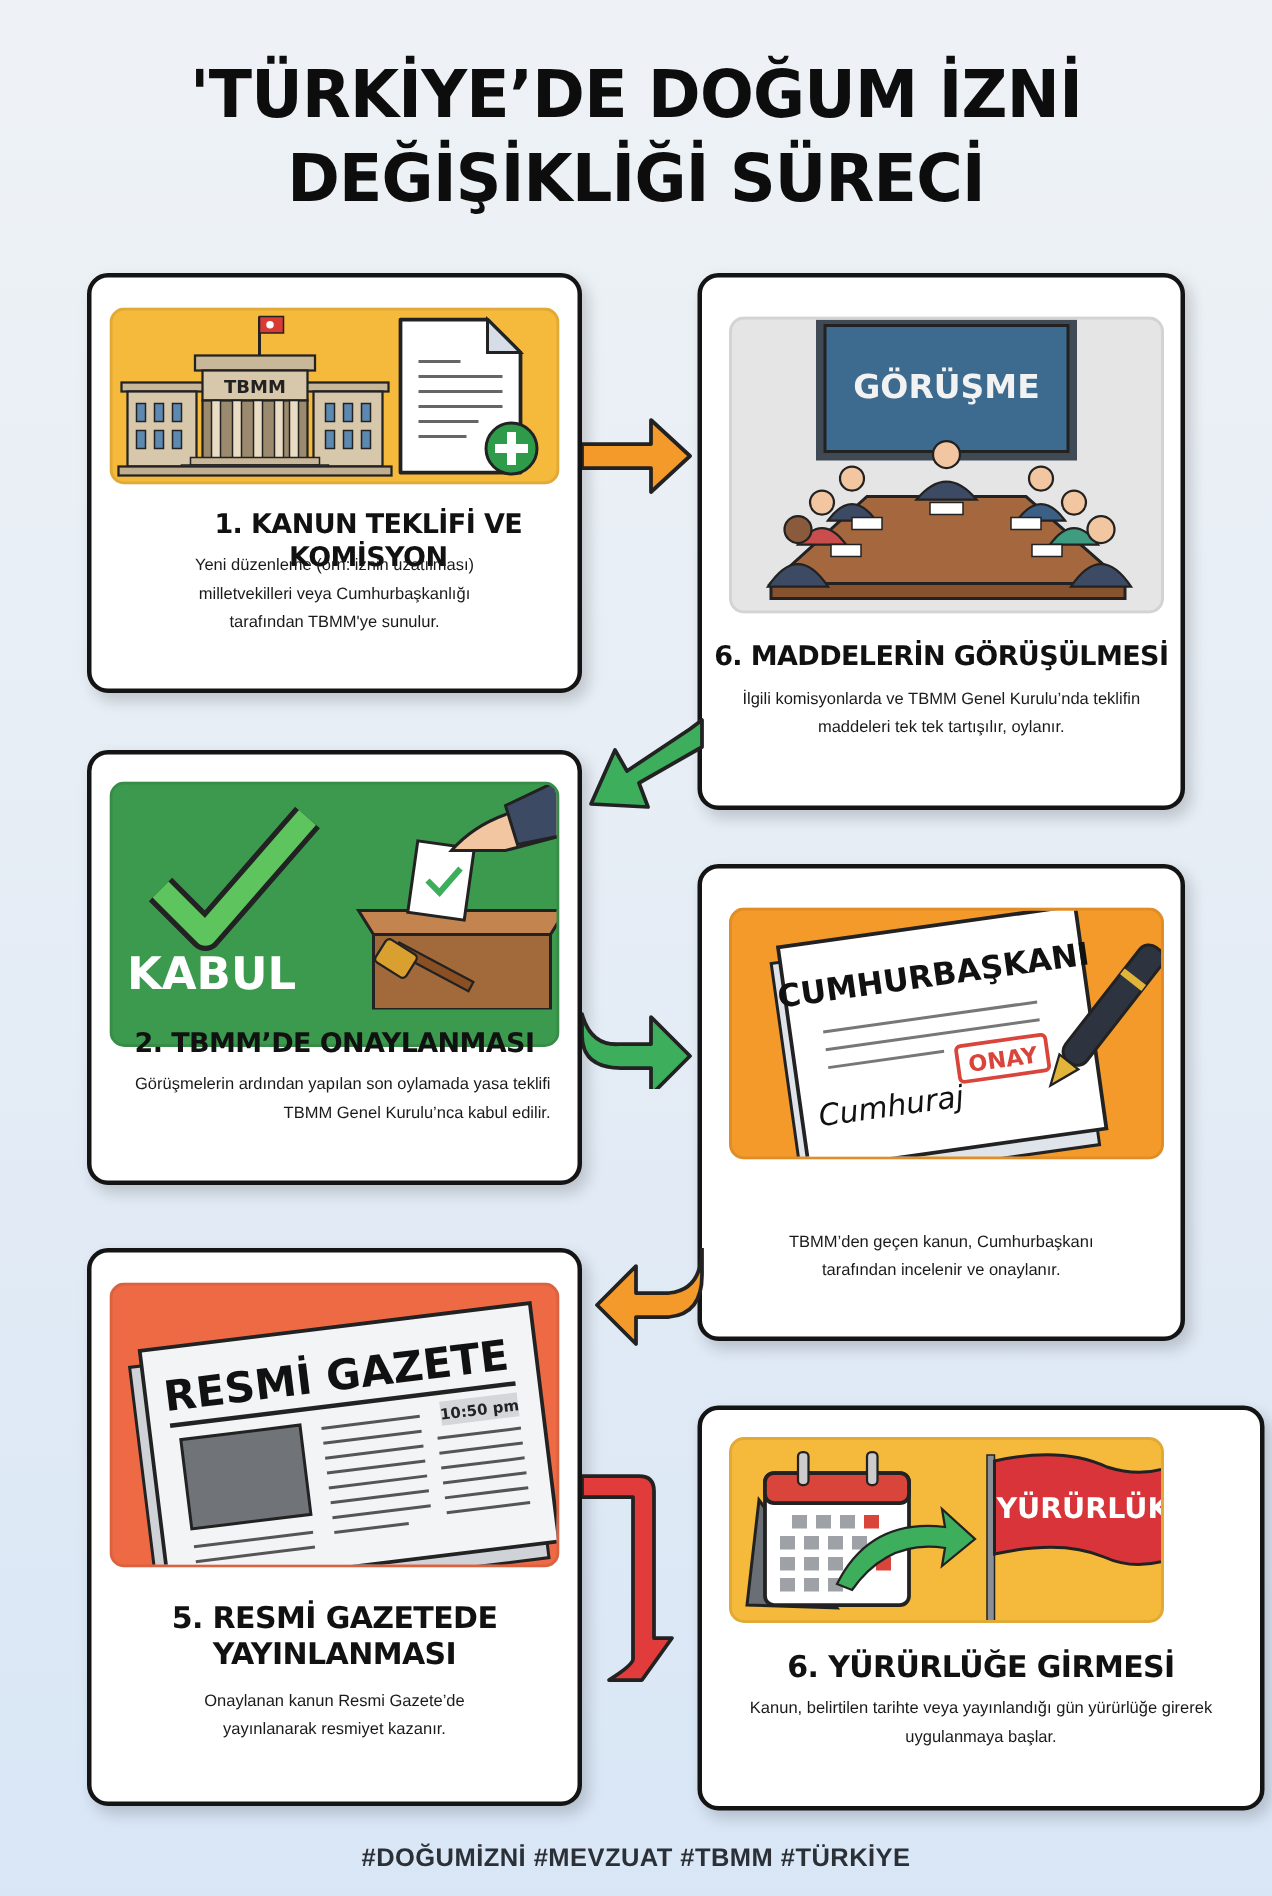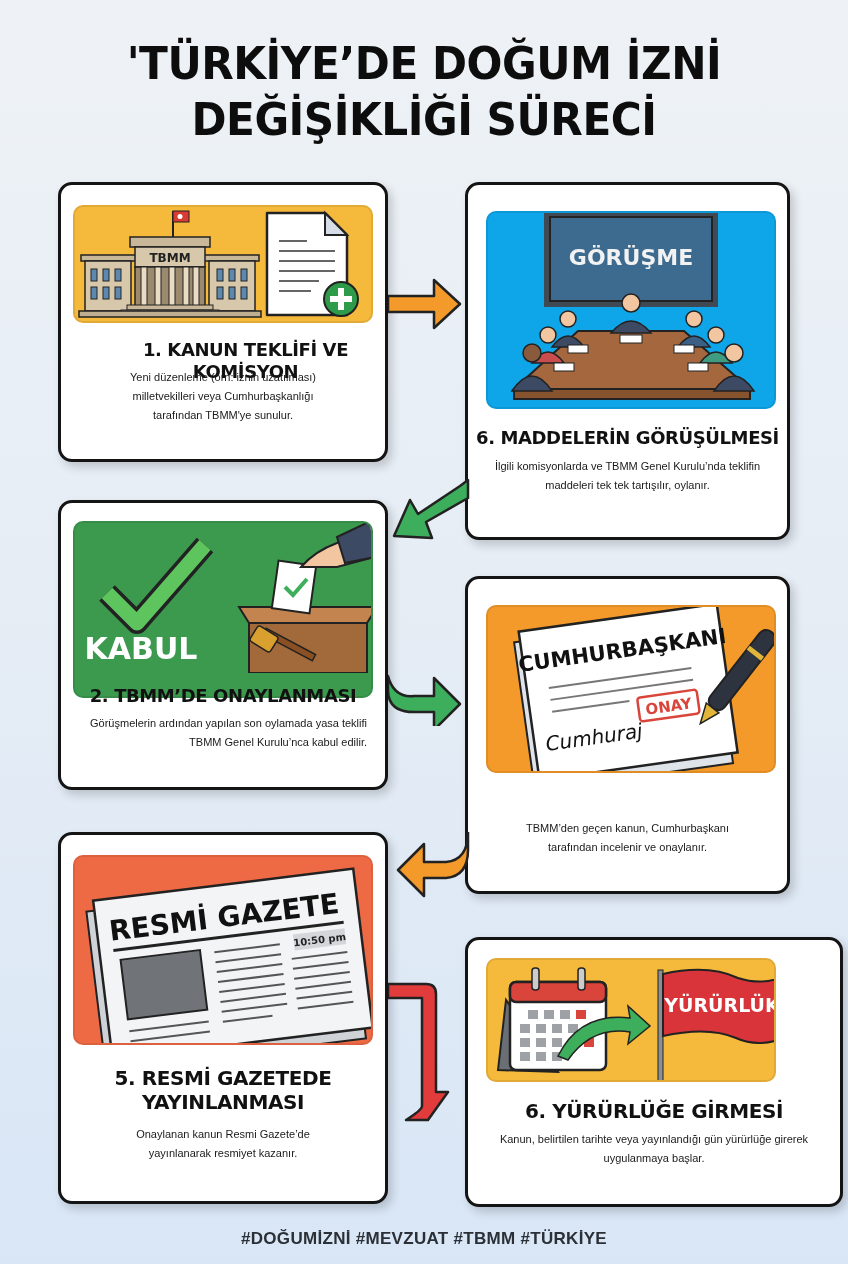--- a/index.html
+++ b/index.html
@@ -106,21 +106,21 @@
         <rect x="263" y="81" width="6" height="22" fill="#fff"></rect>
         <rect x="255" y="89" width="22" height="6" fill="#fff"></rect>
       </g>
     </svg>
   </div>
   <div class="heading" style="top:154px;padding-left:45px;">1. KANUN TEKLİFİ VE KOMİSYON</div>
   <div class="desc" style="top:183px; left:50px; right:50px;">Yeni düzenleme (örn: iznin uzatılması) milletvekilleri veya Cumhurbaşkanlığı tarafından TBMM'ye sunulur.</div>
 </div>
 
 <div class="card" style="left:465px; top:182px; width:325px; height:358px;">
-  <div class="art" style="left:18px; top:26px; width:290px; height:198px; background:#0ea5e9;">
+  <div class="art" style="left:18px; top:26px; width:290px; height:198px; background:#e5e5e5;">
     <svg width="290" height="198" viewBox="0 0 290 198">
       <rect x="56" y="0" width="174" height="94" fill="#3f4a55"></rect>
       <rect x="62" y="4" width="162" height="84" fill="#3d6a8f" stroke="#222" stroke-width="2"></rect>
       <text x="143" y="52" text-anchor="middle" font-size="22" font-weight="800" fill="#f2f2f2">GÖRÜŞME</text>
 
       <path d="M90 118 L196 118 L262 176 L26 176 Z" fill="#a5683e" stroke="#222" stroke-width="2"></path>
       <rect x="26" y="176" width="236" height="10" fill="#87532f" stroke="#222" stroke-width="2"></rect>
 
       <g stroke="#222" stroke-width="1.5">
         <circle cx="143" cy="90" r="9" fill="#f1c6a0"></circle>

